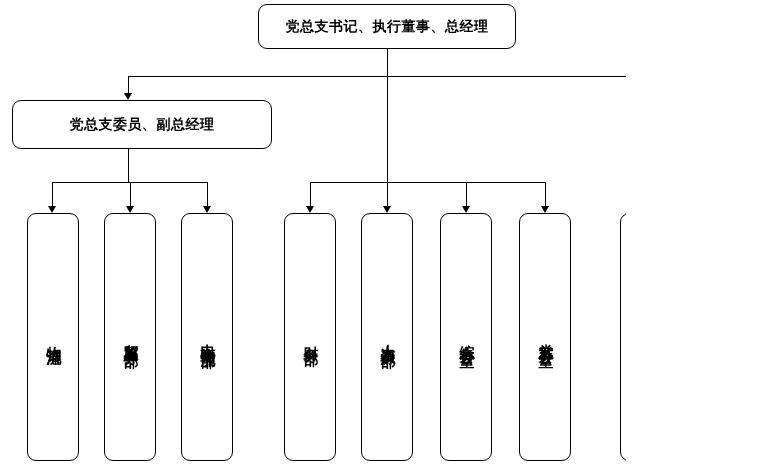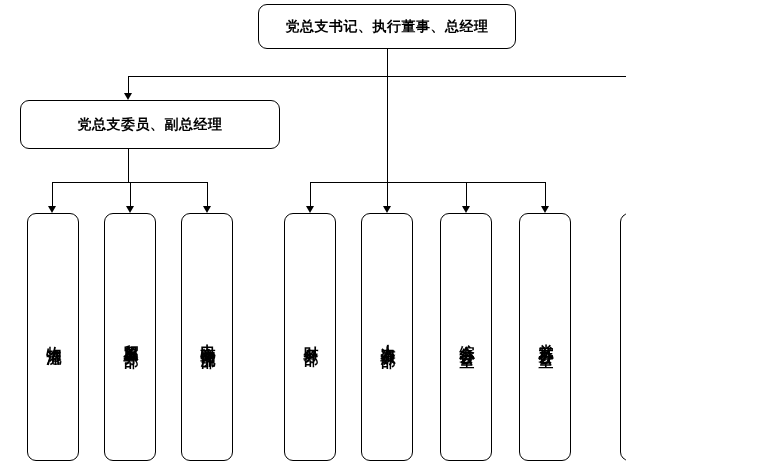--- a/index.html
+++ b/index.html
@@ -85,21 +85,21 @@
   <div class="conn-h" style="left:128px; top:76px; width:518px;"></div>
 
   <div class="conn-v" style="left:128px; top:76px; height:17px;"></div>
   <div class="arrow-head" style="left:124px; top:93px;"></div>
 
   <div class="conn-v" style="left:646px; top:76px; height:17px;"></div>
   <div class="arrow-head" style="left:642px; top:93px;"></div>
 
   <div class="conn-v" style="left:387px; top:76px; height:106px;"></div>
 
-  <div class="node node-horizontal" style="left:20px; top:100px; width:260px; height:49px;">
+  <div class="node node-horizontal" style="left:12px; top:100px; width:260px; height:49px;">
     <span class="hlabel">党总支委员、副总经理</span>
   </div>
 
 
   <div class="conn-v" style="left:128px; top:149px; height:33px;"></div>
 
   <div class="conn-h" style="left:52px; top:182px; width:155px;"></div>
 
   <div class="conn-v" style="left:52px; top:182px; height:24px;"></div>
   <div class="arrow-head" style="left:48px; top:206px;"></div>

